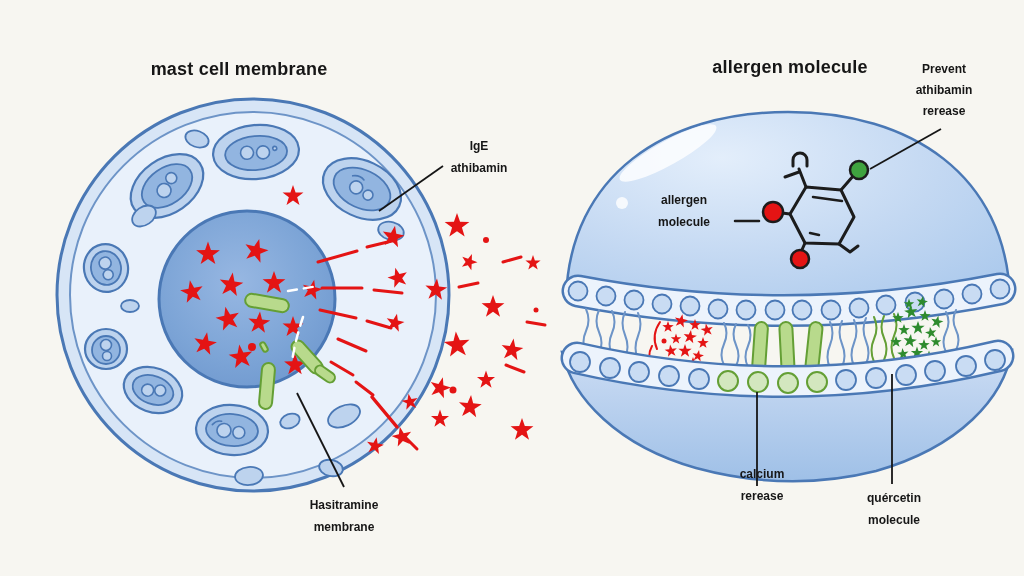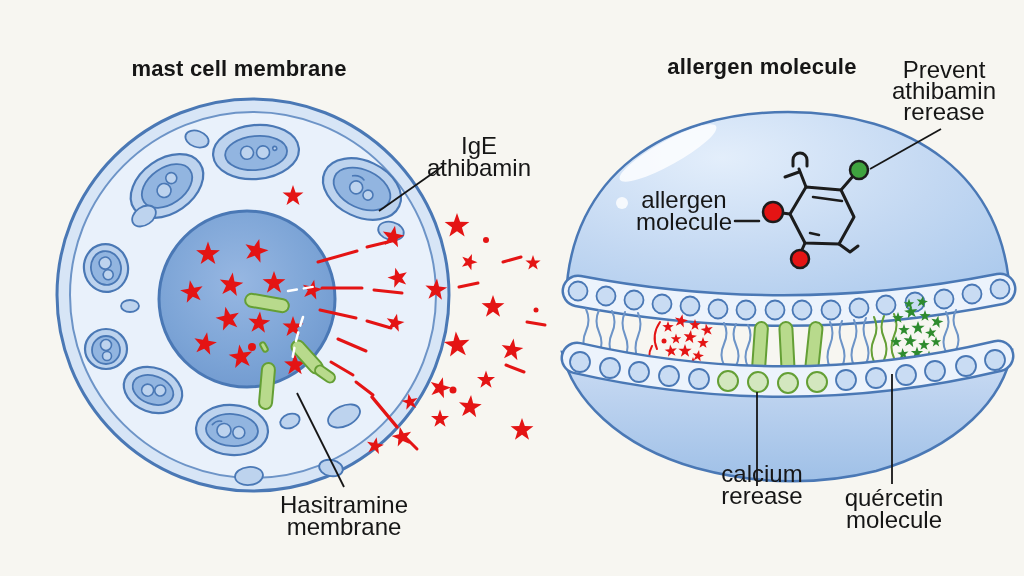--- a/index.html
+++ b/index.html
@@ -1,21 +1,21 @@
 <!DOCTYPE html>
 <html style="--bg: #f7f6f1; --outline: #4a78b5; --outline-soft: #6d94c7; --cell-ring: #d7e5f6; --cytoplasm: #e9f1fb; --organelle: #bdd3ee; --organelle-inner: #92b5e0; --star-red: #e41414; --rod-green: #b8da8c; --rod-green-stroke: #649f35; --q-green: #2e8b2e; --atom-green: #3fa33f; --band-fill: #ecf3fc; --head-fill: #c9dcf3; --head-green-fill: #d3e7bf; --text: #161616;"><head>
 <meta charset="utf-8">
 <style>
   html,body{margin:0;padding:0;}
   body{background:var(--bg,#f7f6f1);font-family:"Liberation Sans",sans-serif;}
   .stage{position:relative;width:1024px;height:576px;background:var(--bg,#f7f6f1);overflow:hidden;}
   .stage svg{position:absolute;left:0;top:0;}
   .lbl{position:absolute;transform:translateX(-50%);text-align:center;color:var(--text,#161616);
-       font-size:24px;line-height:22px;white-space:nowrap;}
-  .lbl.title{font-size:22px;line-height:24px;font-weight:bold;letter-spacing:.2px;}
+       font-size:12px;line-height:22px;white-space:nowrap;font-weight:bold;}
+  .lbl.title{font-size:18px;line-height:24px;font-weight:bold;letter-spacing:.2px;}
   
   .cell-outer{fill:var(--cell-ring);stroke:var(--outline);stroke-width:3;}
   .cell-inner{fill:var(--cytoplasm);stroke:var(--outline-soft);stroke-width:2;}
   .nucleus{fill:url(#nucG);stroke:var(--outline);stroke-width:3;}
   .org-outer{fill:var(--organelle);stroke:var(--outline);stroke-width:2.2;}
   .org-inner{fill:var(--organelle-inner);stroke:var(--outline);stroke-width:1.8;}
   .org-dot{fill:var(--organelle);stroke:var(--outline);stroke-width:1.6;}
   .plain-oval{fill:var(--organelle);stroke:var(--outline);stroke-width:1.8;}
   .rstar{fill:var(--star-red);}
   .gstar{fill:var(--q-green);}
@@ -338,21 +338,21 @@
     </g>
 
     <line class="leader" x1="757" y1="392" x2="757" y2="486"></line>
     <line class="leader" x1="892" y1="374" x2="892" y2="484"></line>
   </g>
 </svg>
 
 <div class="lbl title" style="left:239px;top:57px">
   <div>mast cell membrane</div>
 </div>
-<div class="lbl title" style="left:762px;top:55px">
+<div class="lbl title" style="left:790px;top:55px">
   <div>allergen molecule</div>
 </div>
 <div class="lbl" style="left:944px;top:59px;line-height:21px">
   <div>Prevent</div>
   <div>athibamin</div>
   <div>rerease</div>
 </div>
 <div class="lbl" style="left:479px;top:135px">
   <div>IgE</div>
   <div>athibamin</div>

